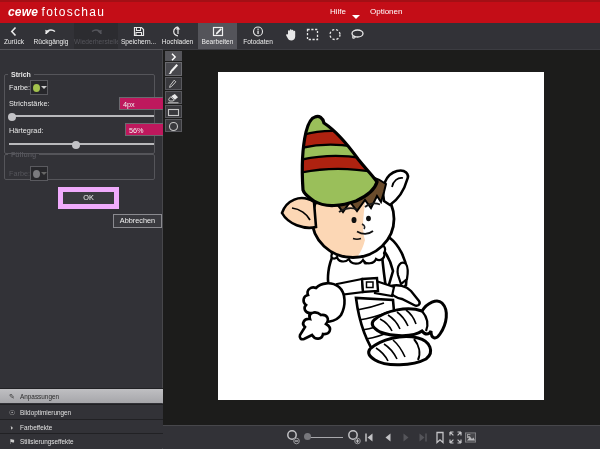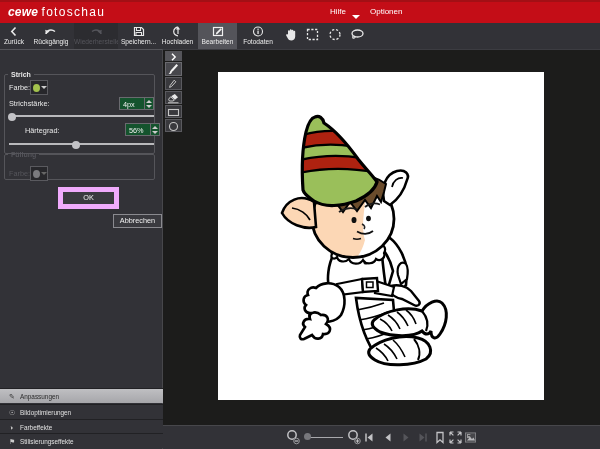--- a/index.html
+++ b/index.html
@@ -25,21 +25,21 @@
   #ptitle span{position:absolute;left:8px;top:2px;font-weight:bold;font-size:8.5px;color:#f0f0f0;}
   fieldset{position:absolute;margin:0;padding:0;border:1px solid #55555a;border-radius:2px;}
   fieldset legend{font-size:7px;font-weight:bold;color:#e8e8e8;padding:0 3px;margin-left:3px;}
   #fs1{left:4px;top:21px;width:149px;height:81px;}
   #fs2{left:4px;top:101px;width:149px;height:27px;color:#55555b;}
   #fs2 legend{color:#55555b;}
   .plabel{position:absolute;font-size:7.3px;color:#e8e8e8;}
   .swatch{position:absolute;width:16px;height:13px;background:#27272b;border:1px solid #5a5a5f;display:flex;align-items:center;}
   .swatch .dot{width:8px;height:8px;border-radius:50%;background:#a3c24d;margin-left:2px;}
   .swatch .tri{width:0;height:0;border-left:3px solid transparent;border-right:3px solid transparent;border-top:3px solid #ccc;margin-left:1px;}
-  .spin{position:absolute;width:33px;height:11px;background:#14532d;border:1px solid #6a6a6f;font-size:7.3px;color:#f0f0f0;}
+  .spin{position:absolute;width:33px;height:11px;background:#be185d;border:1px solid #6a6a6f;font-size:7.3px;color:#f0f0f0;padding-left:44px;}
   .spin .val{position:absolute;left:3px;top:1.5px;}
   .spin .btns{position:absolute;right:0;top:0;width:8px;height:11px;border-left:1px solid #6a6a6f;}
   .spin .u{position:absolute;left:1px;top:2px;width:0;height:0;border-left:3px solid transparent;border-right:3px solid transparent;border-bottom:3px solid #ccc;}
   .spin .d{position:absolute;left:1px;bottom:1px;width:0;height:0;border-left:3px solid transparent;border-right:3px solid transparent;border-top:3px solid #ccc;}
   .track{position:absolute;height:2px;background:#b9b9bc;}
   .thumb{position:absolute;width:8px;height:8px;border-radius:50%;background:#c2c2c6;}
   .btn{position:absolute;width:51px;height:12px;background:#3a3a3f;border:1px solid #8a8a8f;font-size:7.3px;color:#f0f0f0;text-align:center;line-height:12px;}
   #okbtn{left:58px;top:137px;border:5px solid #f0abfc;}
   #cancelbtn{left:113px;top:137px;width:47px;margin-top:27px;}
   
@@ -151,21 +151,21 @@
     <span class="plabel" style="left:9px;top:49px;">Strichstärke:</span>
     <div class="spin" style="left:119px;top:47px;">
         <span class="val">4px</span>
         <span class="btns">
           <span class="u"></span>
           <span class="d"></span>
         </span>
       </div>
     <div class="track" style="left:9px;top:65px;width:145px;"></div>
     <div class="thumb" style="left:8px;top:62.5px;"></div>
-    <span class="plabel" style="left:25px;top:76px;">Härtegrad:</span>
+    <span class="plabel" style="left:9px;top:76px;">Härtegrad:</span>
     <div class="spin" style="left:125px;top:73px;">
         <span class="val">56%</span>
         <span class="btns">
           <span class="u"></span>
           <span class="d"></span>
         </span>
       </div>
     <div class="track" style="left:9px;top:93px;width:145px;"></div>
     <div class="thumb" style="left:72px;top:90.5px;"></div>
     <fieldset id="fs2">

